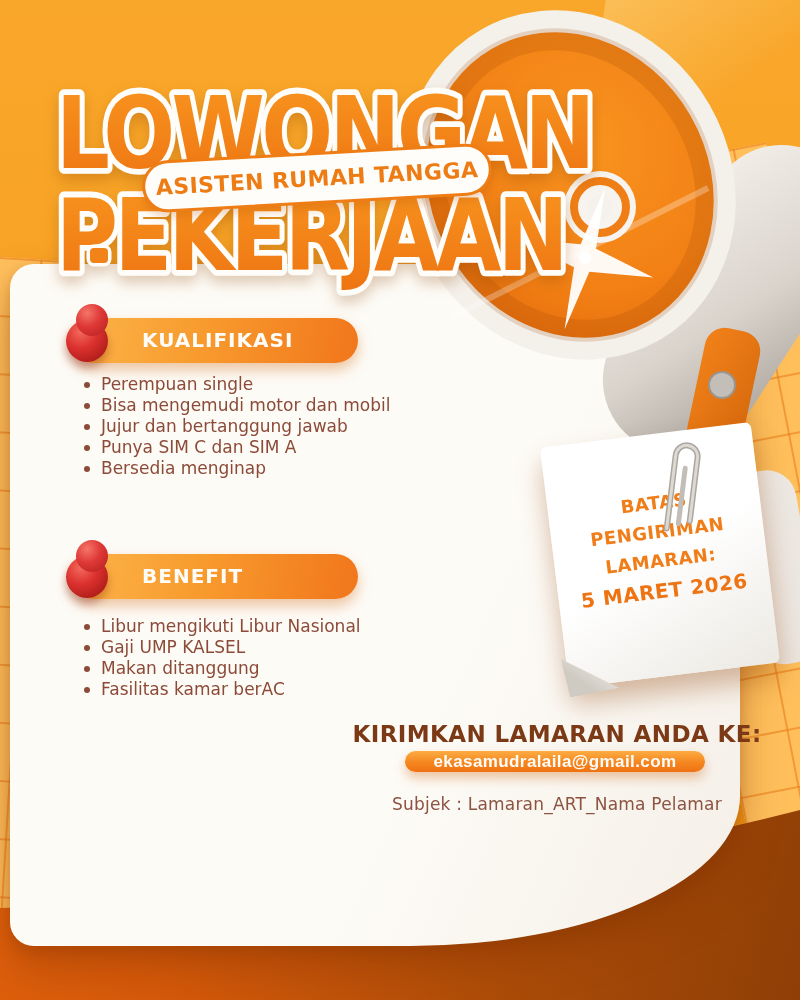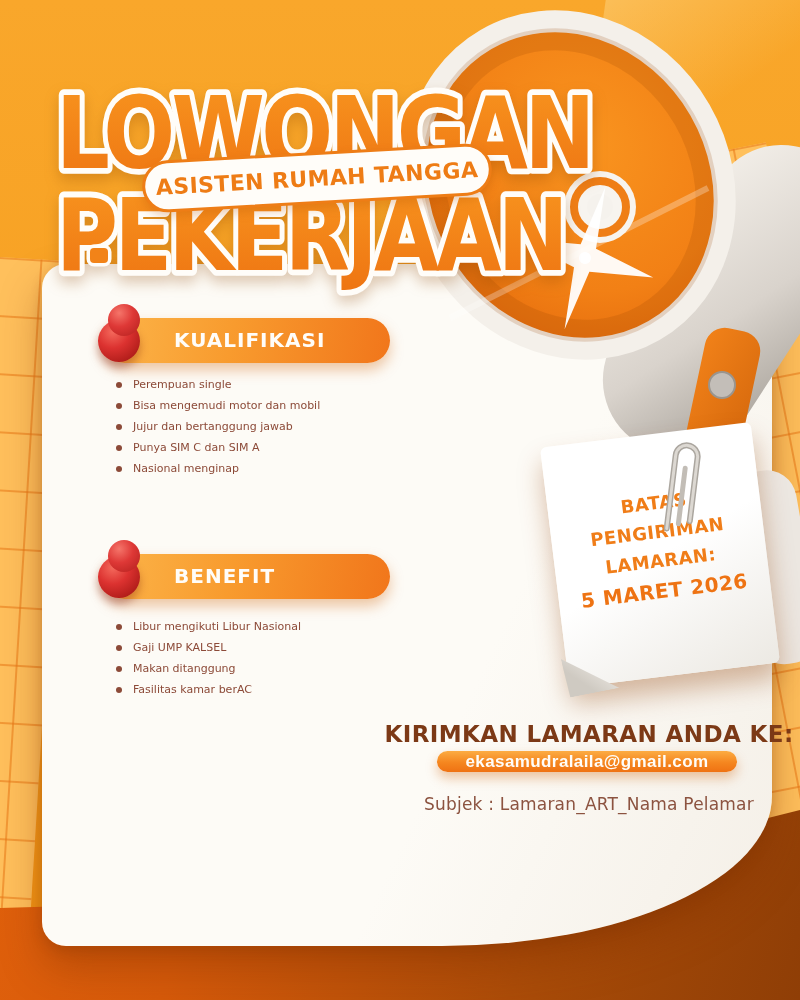--- a/index.html
+++ b/index.html
@@ -24,21 +24,21 @@
     background:linear-gradient(135deg,rgba(255,228,160,.55),rgba(255,228,160,0) 60%);
     transform:rotate(8deg);
   }
   .dark-band{
     position:absolute;z-index:2;left:0;top:0;width:800px;height:1000px;
     clip-path:polygon(0 90.8%,55% 89.5%,96% 81.8%,100% 81%,100% 100%,0 100%);
     background:linear-gradient(105deg,#E8650D 5%,#D65A0A 40%,#A84B08 75%,#8F3E06 100%);
   }
   
   .paper{
-    position:absolute;z-index:3;left:42px;top:264px;width:730px;height:682px;
+    position:absolute;z-index:3;left:10px;top:264px;width:730px;height:682px;
     background:linear-gradient(115deg,#FDFBF6 60%,#F4EFE7 100%);
     border-radius:24px 26px 330px 24px / 24px 26px 150px 24px;
     box-shadow:0 22px 42px rgba(125,48,0,.38),0 5px 12px rgba(125,48,0,.22);
   }
   
   .section-pill{
     position:absolute;width:288px;height:45px;border-radius:23px;
     background:linear-gradient(100deg,#FCB54A 0%,#F89B2E 45%,#F1761B 100%);
     box-shadow:0 7px 14px rgba(205,95,0,.35);
   }
@@ -53,21 +53,21 @@
     box-shadow:0 6px 8px rgba(120,20,10,.35);
   }
   .pin .ball-small{
     position:absolute;left:12px;top:0;width:32px;height:32px;border-radius:50%;
     background:radial-gradient(circle at 35% 28%,#F5756A 0%,#DE3836 45%,#B2201D 100%);
   }
   
   .bullet-list{position:absolute;margin:0;padding:0;list-style:none;}
   .bullet-list li{
     display:flex;align-items:flex-start;gap:11px;
-    color:#8C4A38;font-size:11px;line-height:21px;margin-bottom:0;
+    color:#8C4A38;font-size:17px;line-height:21px;margin-bottom:0;
   }
   .bullet-list .dot{
     flex:0 0 auto;width:6px;height:6px;border-radius:50%;background:#8C4A38;margin-top:8px;
   }
   
   .title-svg{position:absolute;z-index:6;left:40px;top:62px;pointer-events:none;
     filter:drop-shadow(0 7px 7px rgba(140,70,0,.28));}
   .role-badge{
     position:absolute;z-index:7;left:142px;top:152px;width:344px;height:46px;
     background:#FFFDF9;border:3px solid #EE7D16;border-radius:27px;
@@ -144,21 +144,21 @@
       <li>
           <span class="dot"></span>
           <span>Jujur dan bertanggung jawab</span>
         </li>
       <li>
           <span class="dot"></span>
           <span>Punya SIM C dan SIM A</span>
         </li>
       <li>
           <span class="dot"></span>
-          <span>Nasional menginap</span>
+          <span>Bersedia menginap</span>
         </li>
     </ul>
 
     <div class="section-pill" style="left:60px;top:290px;">
       <div class="pin">
         <div class="ball-big"></div>
         <div class="ball-small"></div>
       </div>
       <span class="pill-label">BENEFIT</span>
     </div>

